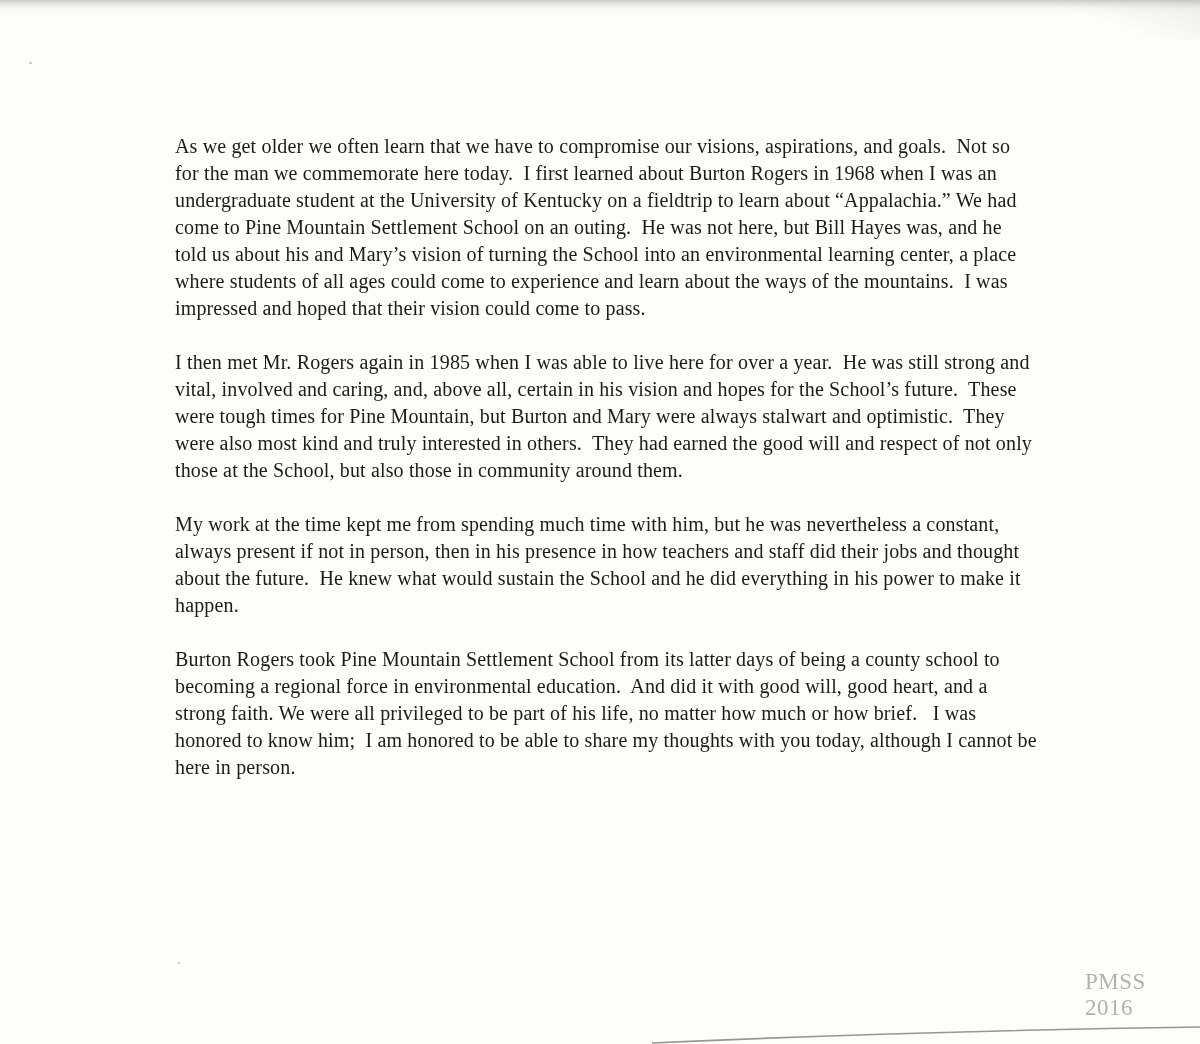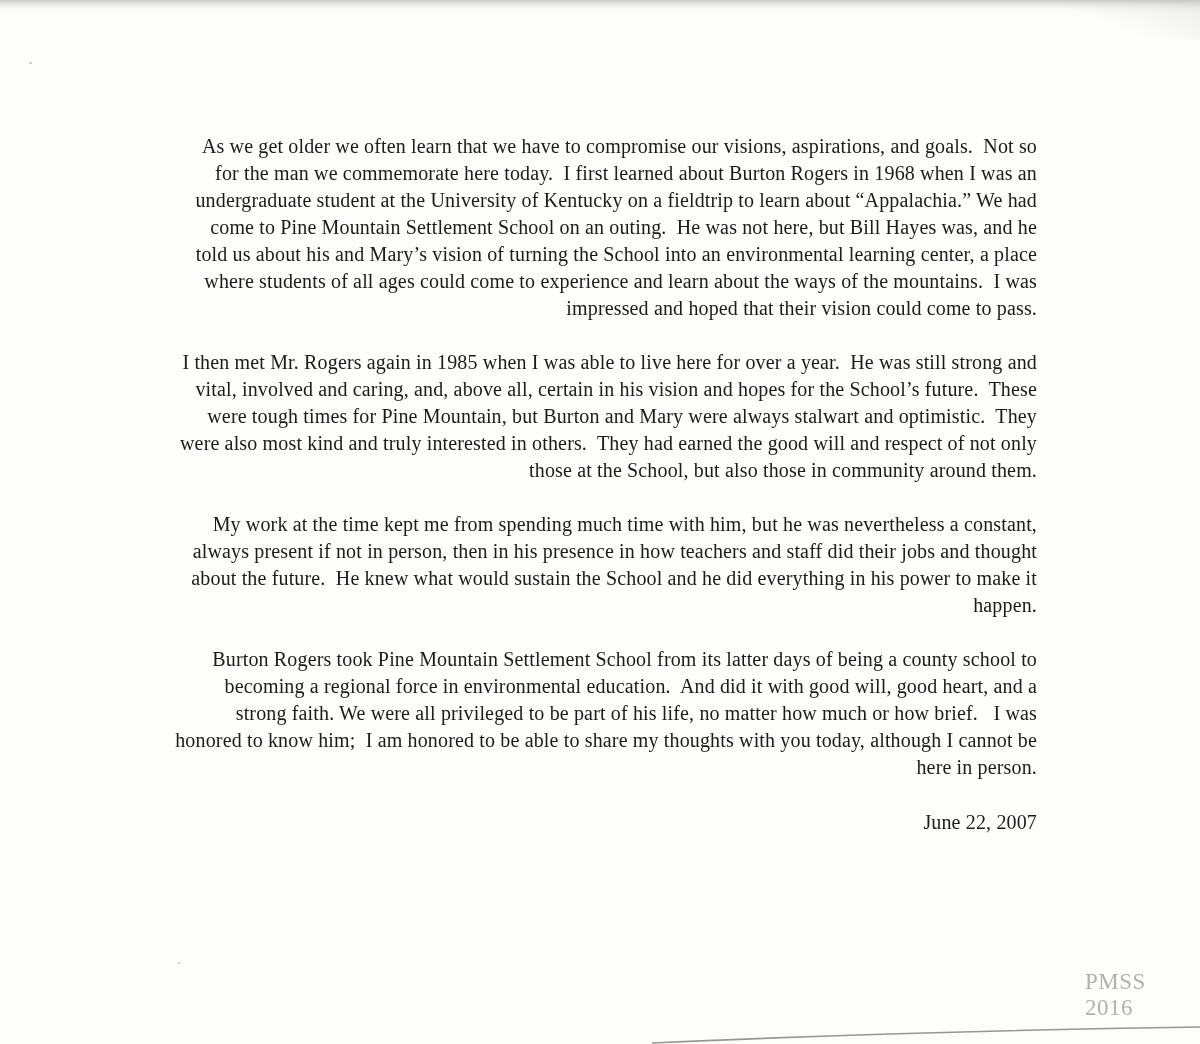--- a/index.html
+++ b/index.html
@@ -41,21 +41,21 @@
     pointer-events: none;
   }
   .letter-body {
     position: absolute;
     left: 175px;
     top: 133px;
     width: 862px;
     font-size: 20px;
     line-height: 27px;
     letter-spacing: 0.15px;
-    text-align: right;
+    text-align: left;
   }
   .letter-body p {
     margin: 0 0 27px 0;
     white-space: pre-wrap;
   }
   .signature-block {
     margin-top: 1px;
     line-height: 28px;
   }
   .watermark {
@@ -90,21 +90,20 @@
   <div class="scan-top-edge"></div>
   <div class="scan-corner-shade"></div>
 
   <div class="letter-body">
     <p>As we get older we often learn that we have to compromise our visions, aspirations, and goals.  Not so for the man we commemorate here today.  I first learned about Burton Rogers in 1968 when I was an undergraduate student at the University of Kentucky on a fieldtrip to learn about “Appalachia.” We had come to Pine Mountain Settlement School on an outing.  He was not here, but Bill Hayes was, and he told us about his and Mary’s vision of turning the School into an environmental learning center, a place where students of all ages could come to experience and learn about the ways of the mountains.  I was impressed and hoped that their vision could come to pass.</p>
     <p>I then met Mr. Rogers again in 1985 when I was able to live here for over a year.  He was still strong and vital, involved and caring, and, above all, certain in his vision and hopes for the School’s future.  These were tough times for Pine Mountain, but Burton and Mary were always stalwart and optimistic.  They were also most kind and truly interested in others.  They had earned the good will and respect of not only those at the School, but also those in community around them.</p>
     <p>My work at the time kept me from spending much time with him, but he was nevertheless a constant, always present if not in person, then in his presence in how teachers and staff did their jobs and thought about the future.  He knew what would sustain the School and he did everything in his power to make it happen.</p>
     <p>Burton Rogers took Pine Mountain Settlement School from its latter days of being a county school to becoming a regional force in environmental education.  And did it with good will, good heart, and a strong faith. We were all privileged to be part of his life, no matter how much or how brief.   I was honored to know him;  I am honored to be able to share my thoughts with you today, although I cannot be here in person.</p>
 
     <div class="signature-block">
-      <div>June 22, 2007</div>
     </div>
   </div>
 
   <div class="watermark">PMSS 2016</div>
 
   <svg class="page-curl-svg" viewBox="0 0 1200 1044" xmlns="http://www.w3.org/2000/svg" aria-hidden="true">
     <path d="M 652 1043 C 830 1035 990 1030 1200 1027" fill="none" stroke="#85857f" stroke-width="1.6" opacity="0.85"></path>
   </svg>
 
   <div class="speck speck-1"></div>

